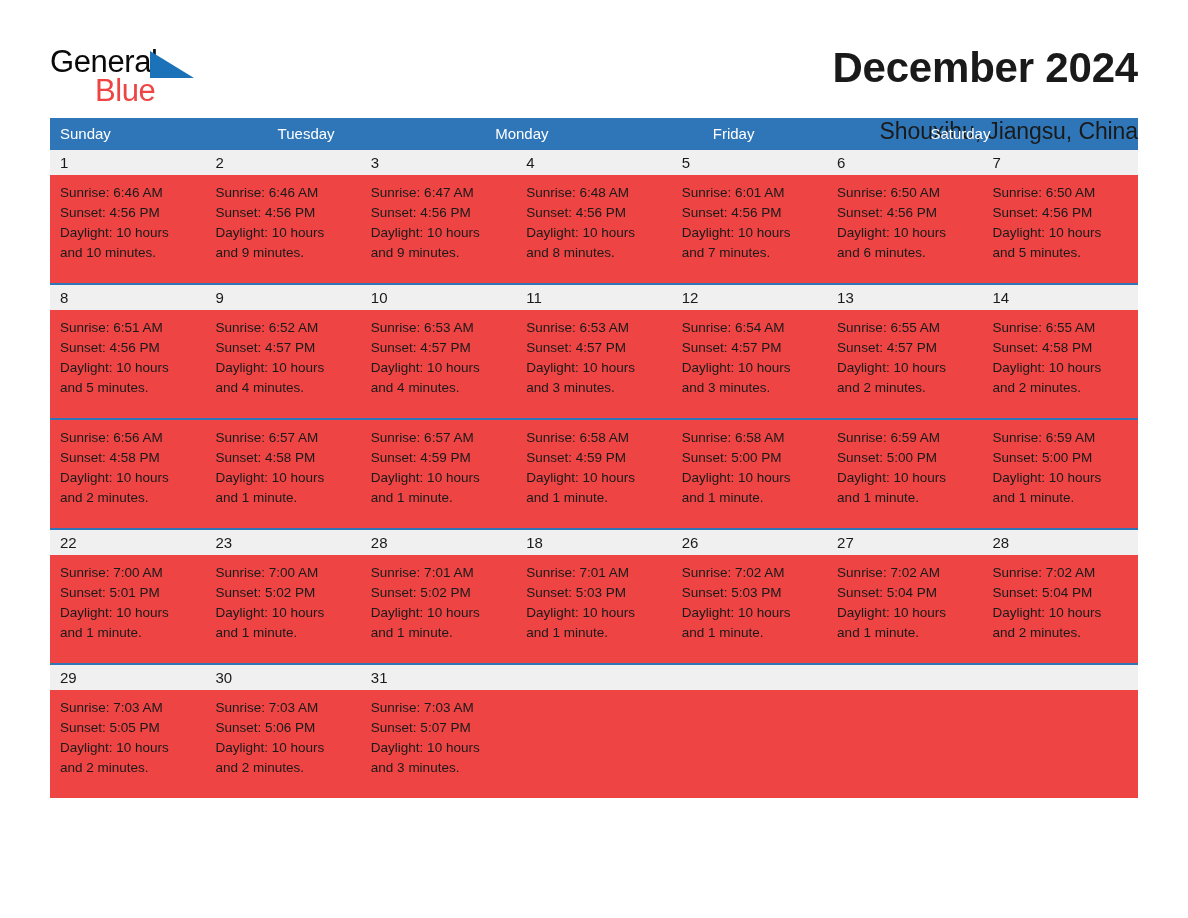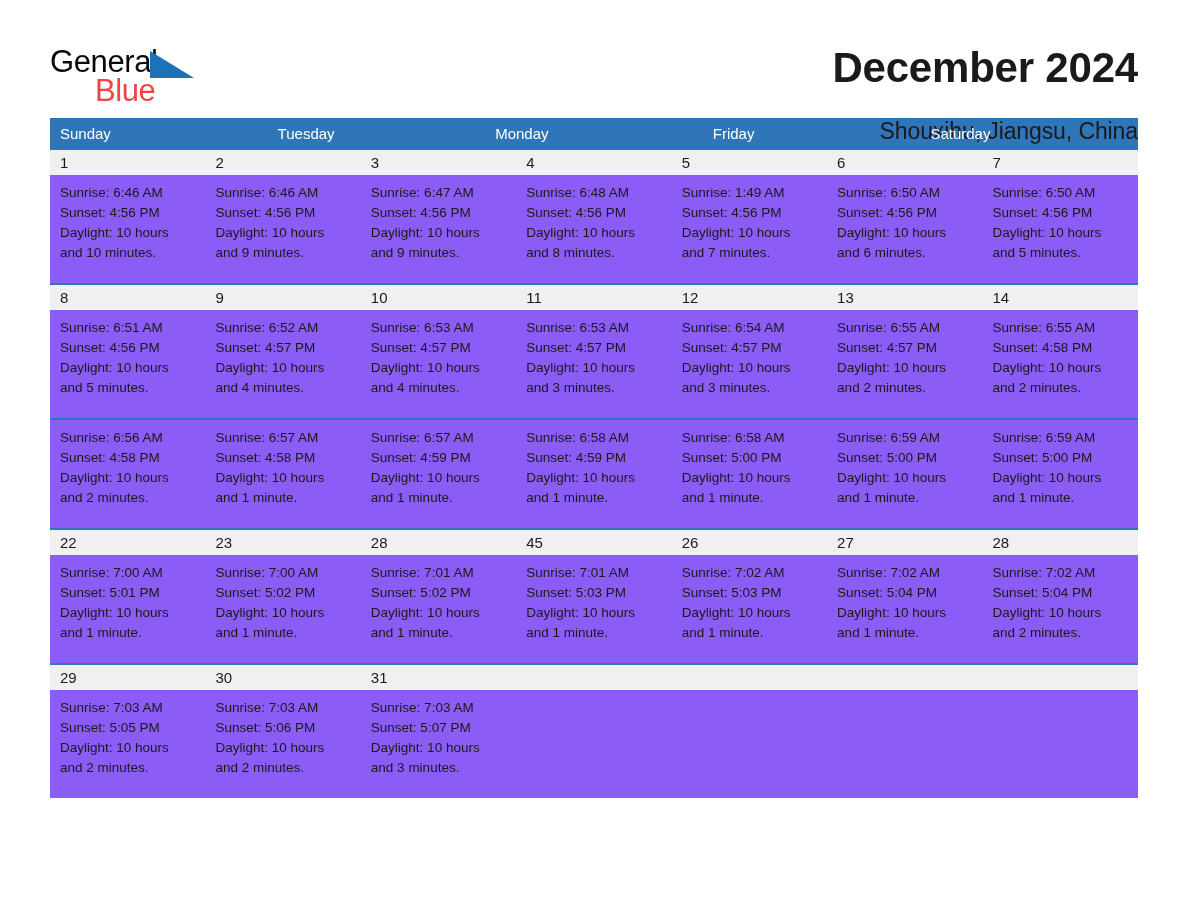--- a/index.html
+++ b/index.html
@@ -120,21 +120,21 @@
   .date-cell {
     flex: 1 1 0;
     font-size: 15px;
     line-height: 25px;
     padding-left: 10px;
     box-sizing: border-box;
     color: #1a1a1a;
   }
   .week-body {
     display: flex;
-    background: #8b5cf6;
+    background: #ef4444;
     min-height: 108px;
   }
   .info-cell {
     flex: 1 1 0;
     padding: 8px 10px 10px 10px;
     box-sizing: border-box;
     font-size: 13.5px;
     line-height: 20px;
     color: #1a1a1a;
   }
@@ -201,21 +201,21 @@
               <div class="info-line">Daylight: 10 hours</div>
               <div class="info-line">and 9 minutes.</div>
             </div>
             <div class="info-cell">
               <div class="info-line">Sunrise: 6:48 AM</div>
               <div class="info-line">Sunset: 4:56 PM</div>
               <div class="info-line">Daylight: 10 hours</div>
               <div class="info-line">and 8 minutes.</div>
             </div>
             <div class="info-cell">
-              <div class="info-line">Sunrise: 1:49 AM</div>
+              <div class="info-line">Sunrise: 6:01 AM</div>
               <div class="info-line">Sunset: 4:56 PM</div>
               <div class="info-line">Daylight: 10 hours</div>
               <div class="info-line">and 7 minutes.</div>
             </div>
             <div class="info-cell">
               <div class="info-line">Sunrise: 6:50 AM</div>
               <div class="info-line">Sunset: 4:56 PM</div>
               <div class="info-line">Daylight: 10 hours</div>
               <div class="info-line">and 6 minutes.</div>
             </div>
@@ -326,21 +326,21 @@
               <div class="info-line">Daylight: 10 hours</div>
               <div class="info-line">and 1 minute.</div>
             </div>
           </div>
         </div>
         <div class="week">
           <div class="week-dates">
             <div class="date-cell">22</div>
             <div class="date-cell">23</div>
             <div class="date-cell">28</div>
-            <div class="date-cell">45</div>
+            <div class="date-cell">18</div>
             <div class="date-cell">26</div>
             <div class="date-cell">27</div>
             <div class="date-cell">28</div>
           </div>
           <div class="week-body">
             <div class="info-cell">
               <div class="info-line">Sunrise: 7:00 AM</div>
               <div class="info-line">Sunset: 5:01 PM</div>
               <div class="info-line">Daylight: 10 hours</div>
               <div class="info-line">and 1 minute.</div>

